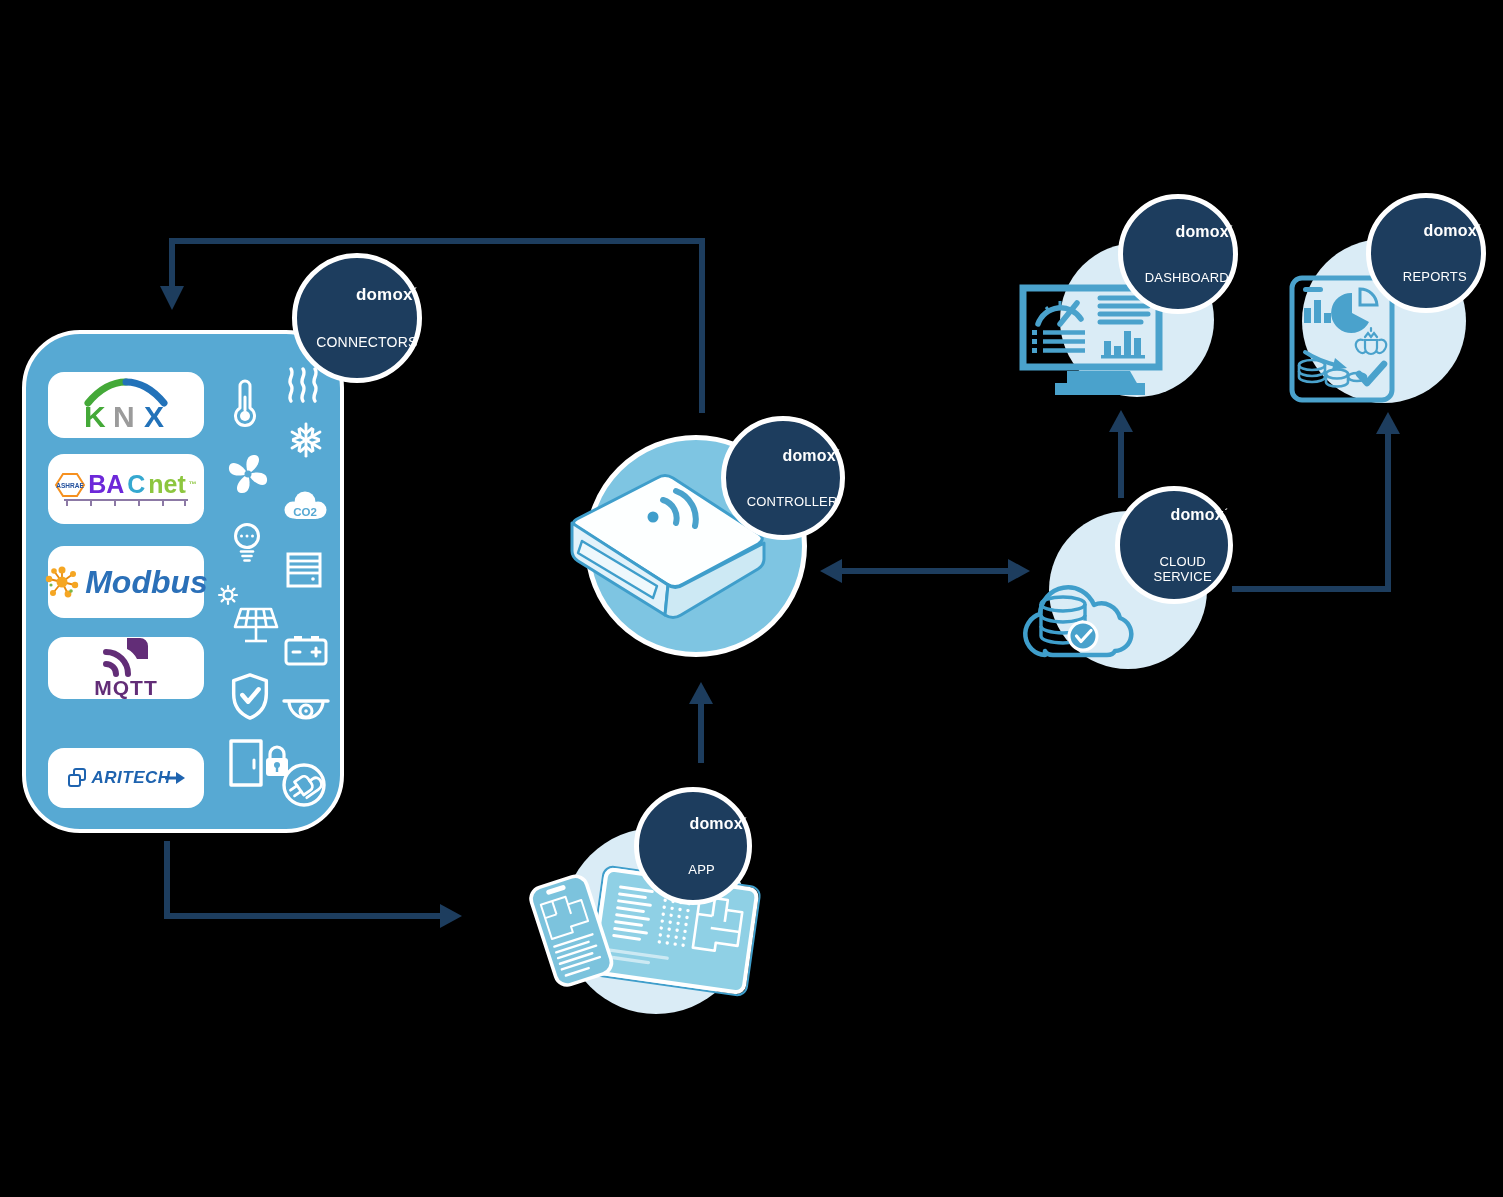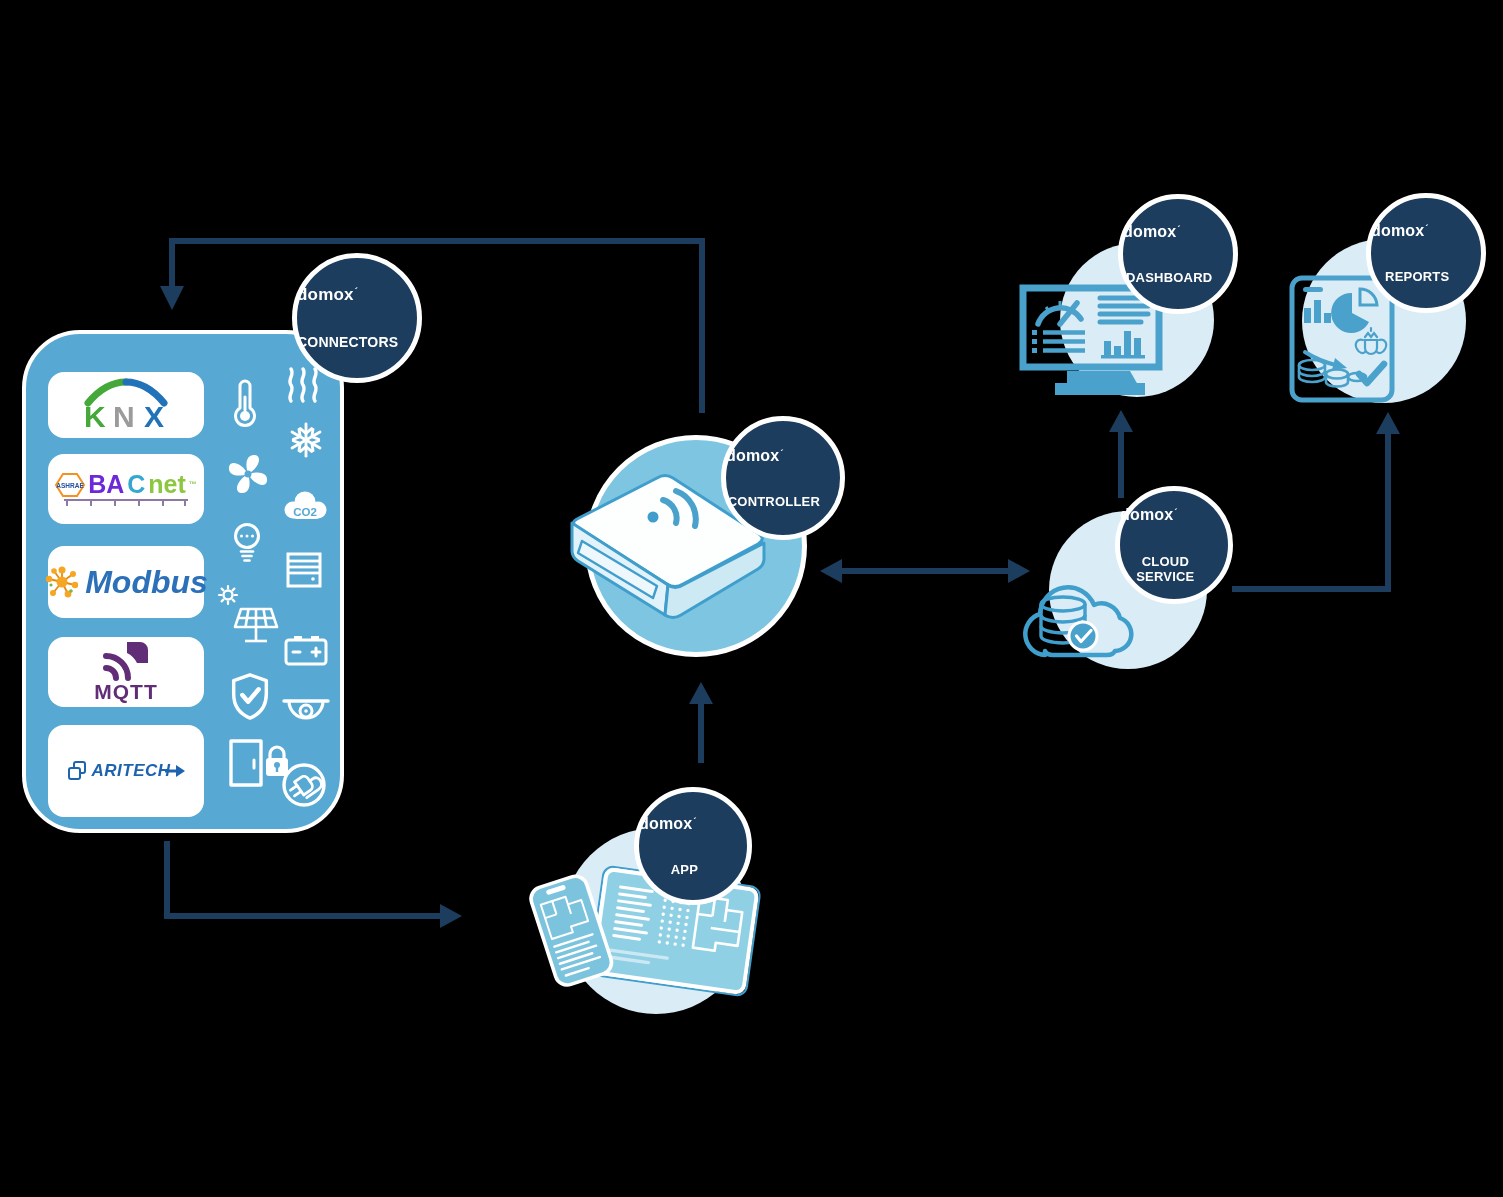--- a/index.html
+++ b/index.html
@@ -6,24 +6,24 @@
   .canvas{position:relative;width:1503px;height:1197px;background:#000;overflow:hidden;
           font-family:"Liberation Sans","DejaVu Sans",sans-serif;}
   .abs{position:absolute;}
   svg{display:block;overflow:visible;}
   
   .circle{position:absolute;border-radius:50%;box-sizing:border-box;}
   .pale{background:#daecf6;}
   .ctrl-circle{background:#7ec5e2;border:5px solid #fff;}
   
   .badge{position:absolute;border-radius:50%;background:#1d3d5e;border:5px solid #fff;
-         box-sizing:border-box;display:flex;flex-direction:column;align-items:flex-start;
+         box-sizing:border-box;display:flex;flex-direction:column;align-items:flex-end;
          justify-content:center;color:#fff;text-align:center;line-height:1.2;gap:21px;}
   .badge .bb{font-weight:bold;font-size:16px;letter-spacing:.2px;}
-  .badge .bl{font-weight:bold;font-size:13px;letter-spacing:.2px;margin-top:8px;width:84%;}
+  .badge .bl{font-weight:normal;font-size:13px;letter-spacing:.2px;margin-top:8px;width:84%;}
   .badge.lg .bb{font-size:17px;}
   .badge.lg .bl{font-size:14px;}
   .tick{font-size:.55em;vertical-align:.6em;margin-left:1px;}
   
   .panel{position:absolute;left:22px;top:330px;width:322px;height:503px;background:#57a9d3;
          border:4px solid #fff;border-radius:58px;box-sizing:border-box;}
   .card{position:absolute;left:22px;width:156px;background:#fff;border-radius:16px;
         display:flex;align-items:center;justify-content:center;flex-direction:column;}
   .icon{position:absolute;}
   .bacnet-row{display:flex;align-items:center;gap:3px;}
@@ -121,32 +121,32 @@
             <circle cx="5" cy="15" r="3.2"></circle>
               <circle cx="10" cy="7" r="2.8"></circle>
           </g>
           <circle cx="27" cy="27" r="1.8" fill="#7ab648"></circle>
             <circle cx="7" cy="21" r="1.6" fill="#7ab648"></circle>
         </svg>
         <span class="modbus-text">Modbus</span>
       </div>
     </div>
 
-    <div class="card" style="top:303px;height:70px;">
+    <div class="card" style="top:303px;height:62px;">
       <div class="mqtt-col">
         <svg width="46" height="38" viewBox="0 0 46 38">
           <path d="M24 1 h13 a8 8 0 0 1 8 8 v13 h-11 a22 22 0 0 0 -10 -10 z" fill="#622d77"></path>
           <path d="M3 15 A22 22 0 0 1 25 37" stroke="#622d77" stroke-width="6" fill="none" stroke-linecap="round"></path>
           <path d="M3 27 A10 10 0 0 1 13 37" stroke="#622d77" stroke-width="6" fill="none" stroke-linecap="round"></path>
         </svg>
         <span class="mqtt-text">MQTT</span>
       </div>
     </div>
 
-    <div class="card" style="top:391px;height:92px;">
+    <div class="card" style="top:414px;height:60px;">
       <div class="aritech-row">
         <svg width="20" height="22" viewBox="0 0 20 22">
           <rect x="7" y="2" width="11" height="11" rx="2" fill="none" stroke="#1e63af" stroke-width="2"></rect>
           <rect x="2" y="8" width="11" height="11" rx="2" fill="#fff" stroke="#1e63af" stroke-width="2"></rect>
         </svg>
         <span class="aritech-text">ARITECH</span>
         <svg width="20" height="14" viewBox="0 0 20 14" style="margin-left:-10px;">
           <line x1="0" y1="7" x2="12" y2="7" stroke="#1e63af" stroke-width="3"></line>
           <polygon points="11,1 20,7 11,13" fill="#1e63af"></polygon>
         </svg>

